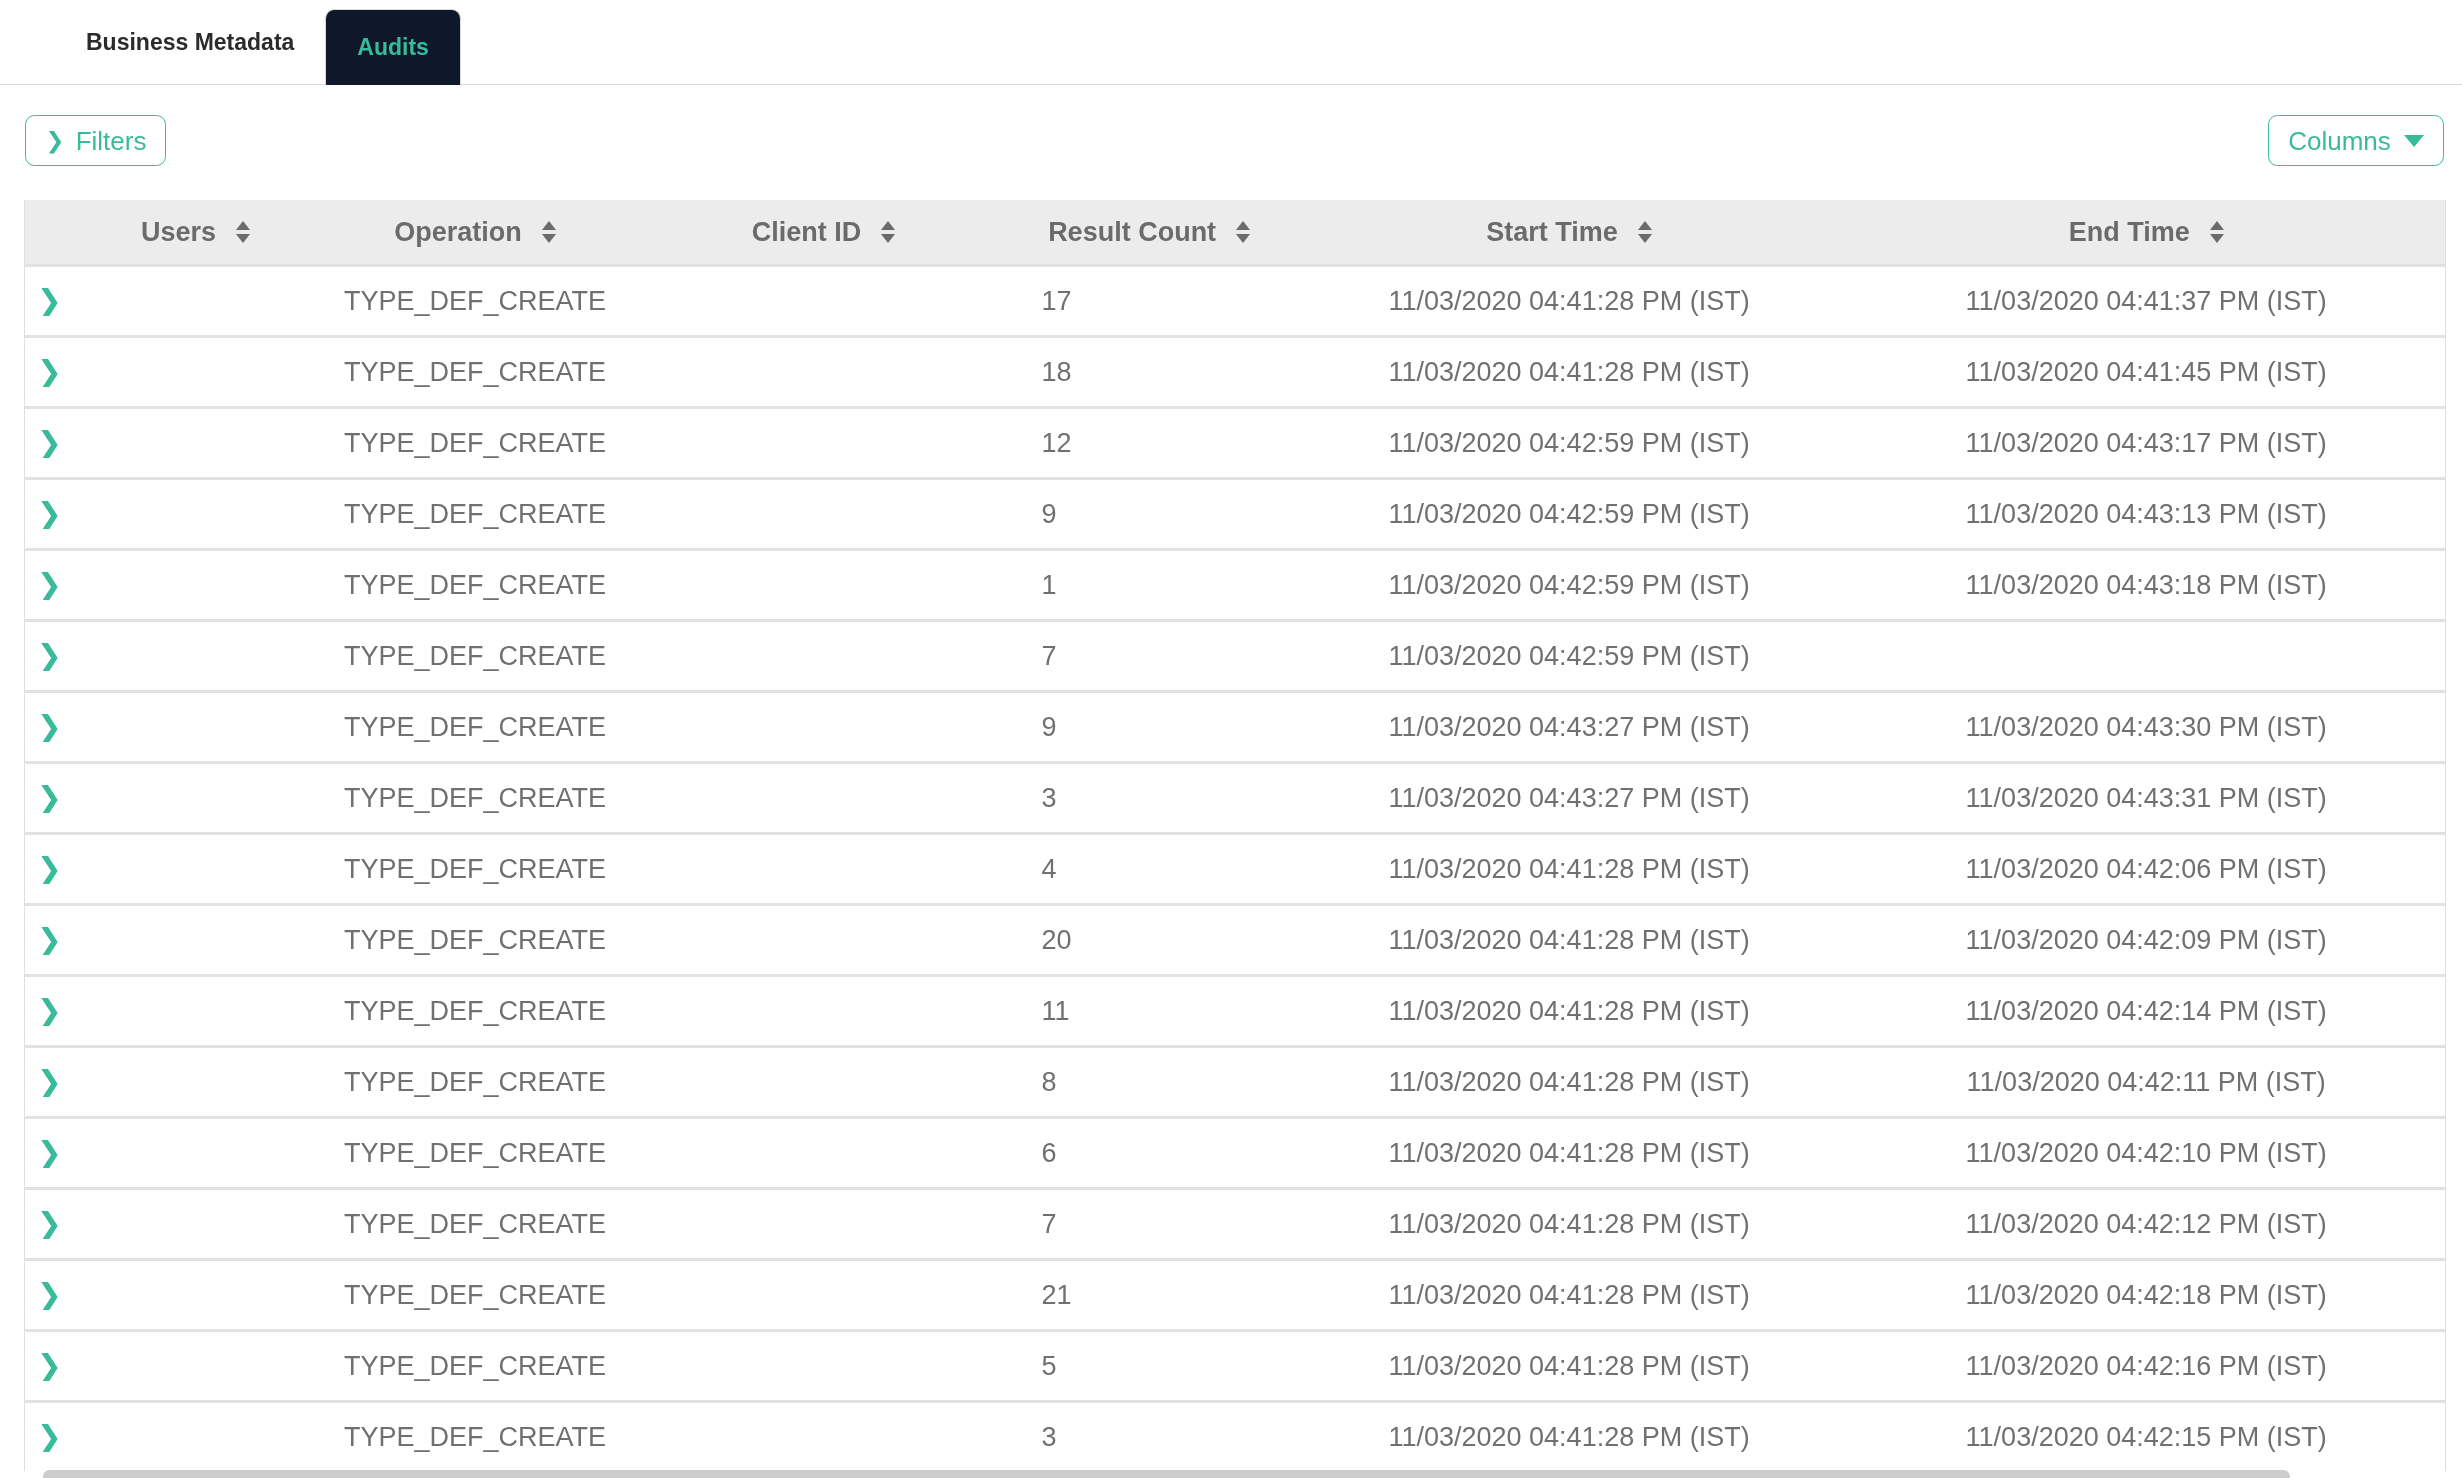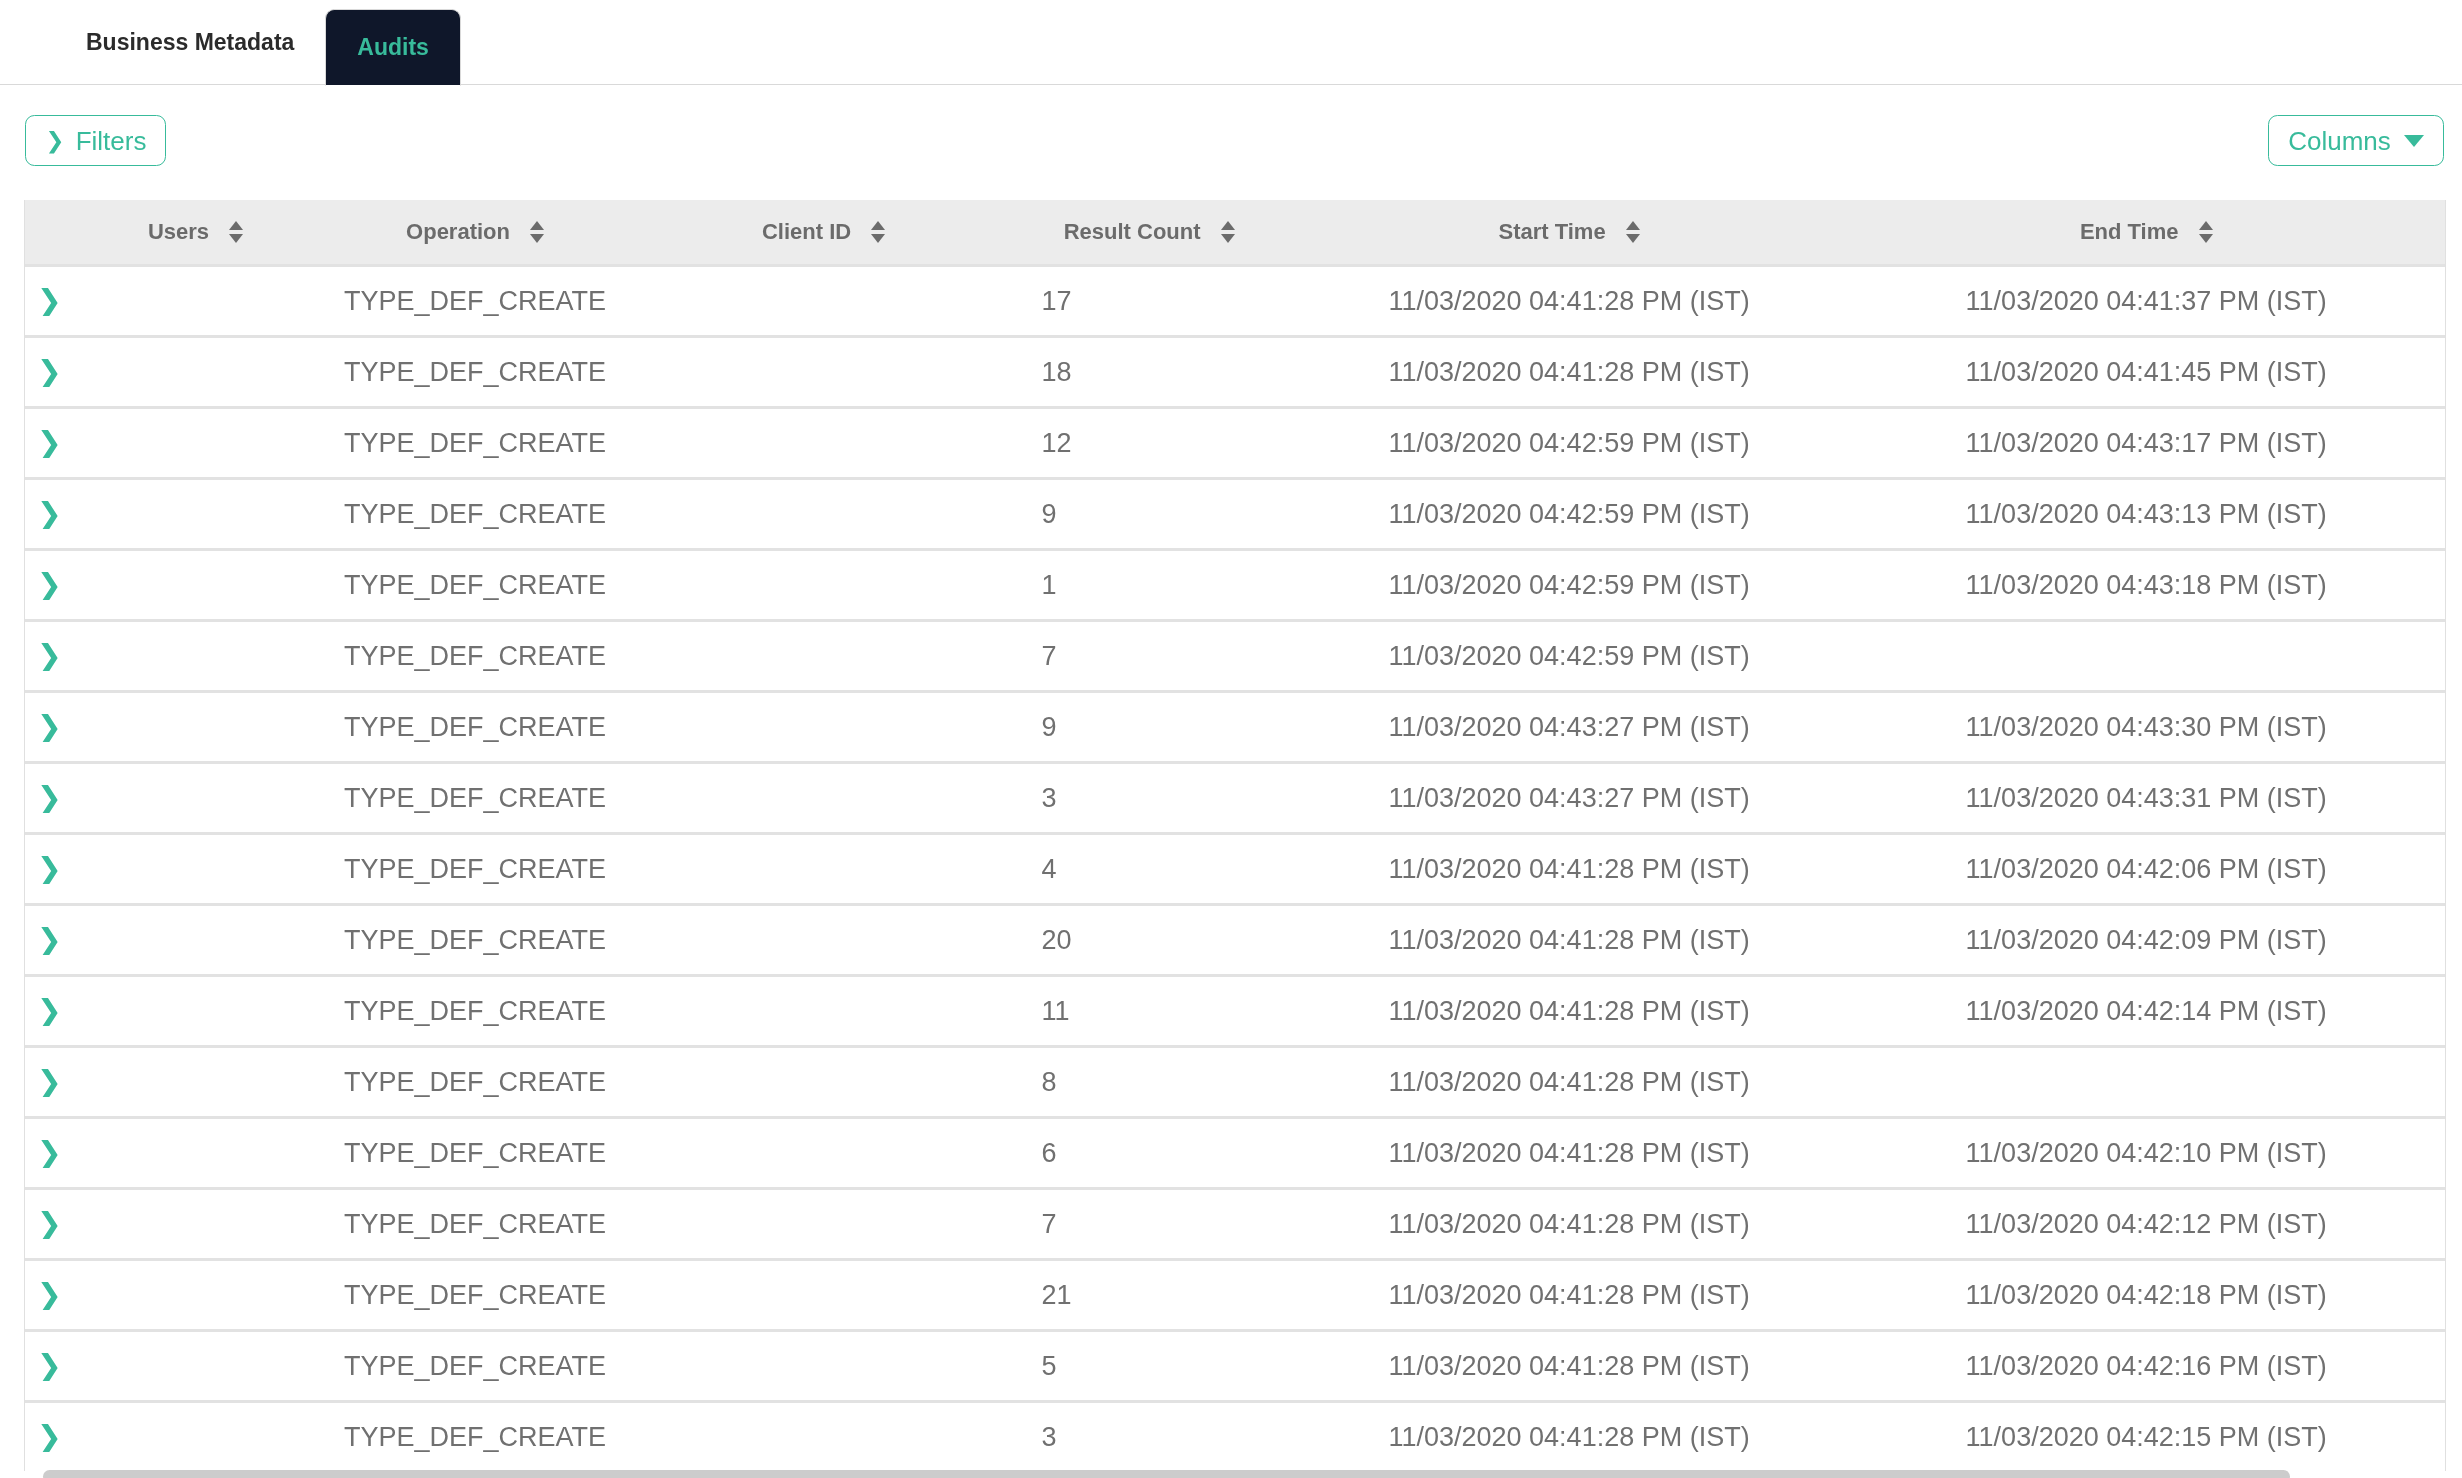--- a/index.html
+++ b/index.html
@@ -23,21 +23,21 @@
   .toolbar{display:flex;justify-content:space-between;align-items:center;padding:30px 18px 0 25.4px}
   .btn{display:inline-flex;align-items:center;gap:11.3px;border:1.9px solid var(--accent);color:var(--accent);
        background:#fff;border-radius:9.4px;font-size:26px;height:51px;padding:0 19px;
        font-family:inherit;cursor:pointer;line-height:1}
   .btn .chev-sm{font-size:22.6px;font-weight:600;transform:translateY(0.9px)}
   .caret{width:0;height:0;border-left:10.3px solid transparent;border-right:10.3px solid transparent;
        border-top:12.2px solid var(--accent);display:inline-block;margin-left:1.9px}
   
   .table{margin:34px 16px 0 23.5px;border-left:1.9px solid var(--table-border);border-right:1.9px solid var(--table-border)}
   .thead{display:flex;align-items:center;background:var(--header-bg);height:64px}
-  .th{display:flex;align-items:center;justify-content:center;gap:20px;font-weight:700;font-size:22px;
+  .th{display:flex;align-items:center;justify-content:center;gap:20px;font-weight:700;font-size:27px;
       color:var(--header-text);cursor:pointer}
   .tbody .tr{display:flex;align-items:center;height:71px;background:#fff;border-top:3.8px solid var(--row-divider)}
   .td{display:flex;align-items:center;justify-content:center;font-size:27px;color:var(--cell-text);
       overflow:hidden;white-space:nowrap}
   .col-expand{flex:0 0 56px;justify-content:flex-start}
   .col-users{flex:0 0 9.5%}
   .col-op{flex:0 0 13.6%}
   .col-client{flex:0 0 15.2%}
   .col-count{flex:0 0 11.7%}
   .col-start{flex:0 0 23%}
@@ -255,20 +255,21 @@
 
   <div class="tr">
     <div class="td col-expand">
       <span class="chev">❯</span>
     </div>
     <div class="td col-users"></div>
     <div class="td col-op">TYPE_DEF_CREATE</div>
     <div class="td col-client"></div>
     <div class="td col-count">8</div>
     <div class="td col-start">11/03/2020 04:41:28 PM (IST)</div>
+    <div class="td col-end">11/03/2020 04:42:11 PM (IST)</div>
   </div>
 
   <div class="tr">
     <div class="td col-expand">
       <span class="chev">❯</span>
     </div>
     <div class="td col-users"></div>
     <div class="td col-op">TYPE_DEF_CREATE</div>
     <div class="td col-client"></div>
     <div class="td col-count">6</div>

